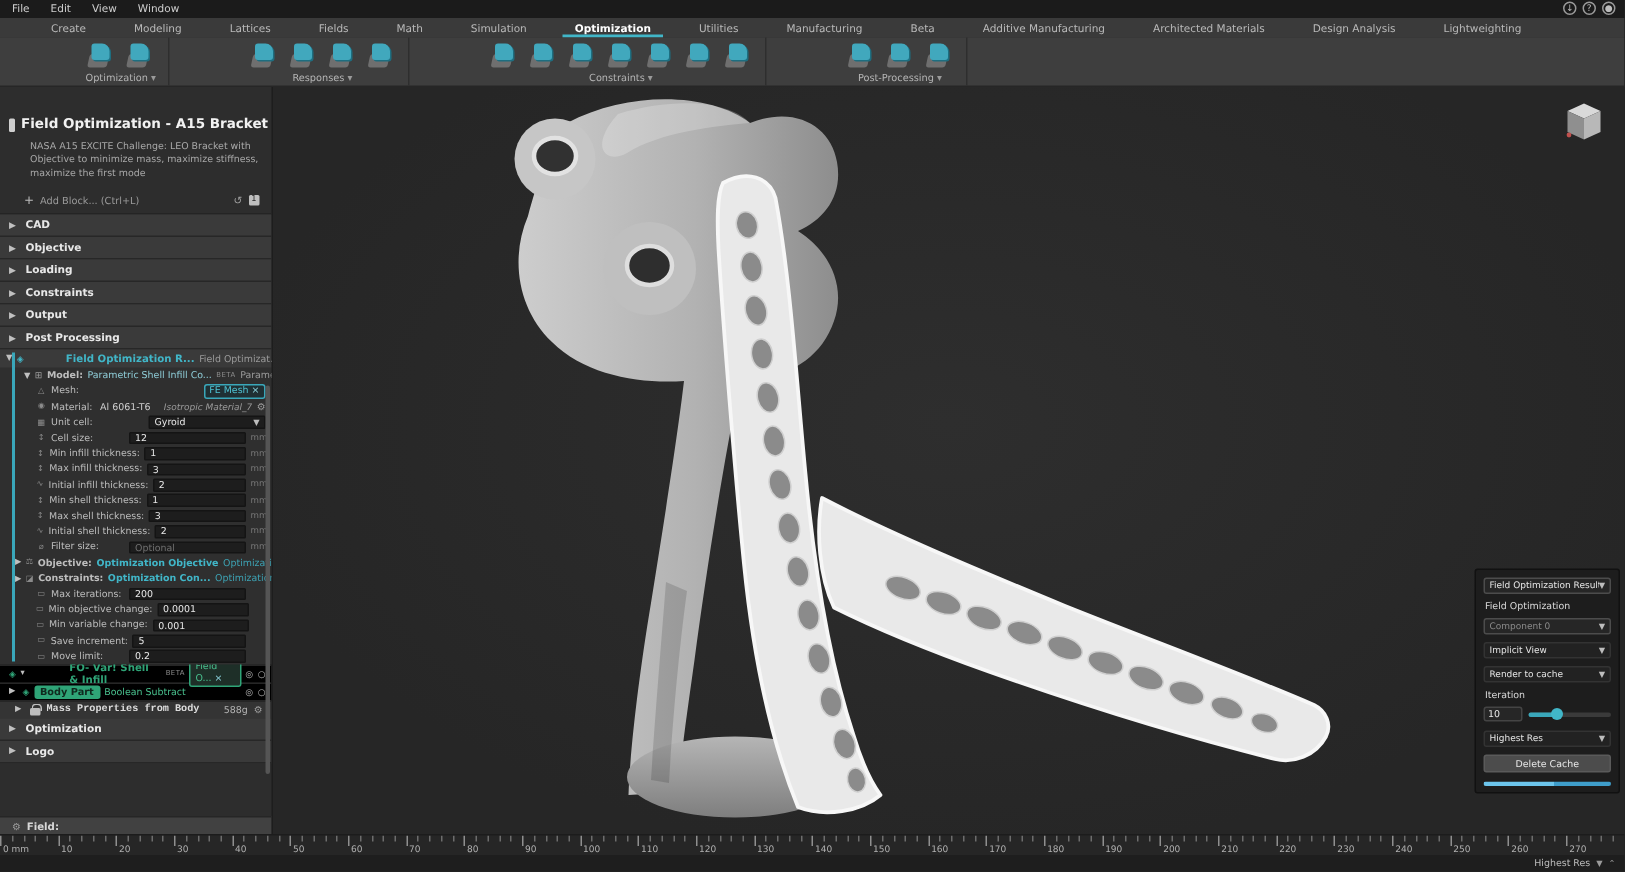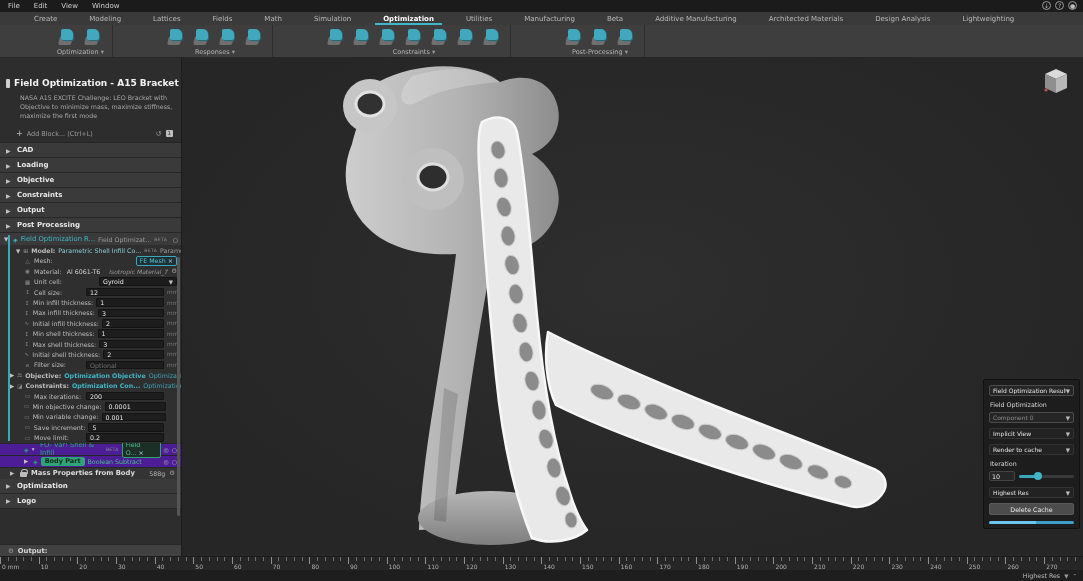--- a/index.html
+++ b/index.html
@@ -64,21 +64,21 @@
 
   
   #blockarea { background:#2f2f2f; border-left:0; position:relative; }
   .accentline { position:absolute; left:8px; top:2px; bottom:2px; width:2px; background:#3aa7ba; }
   .brow { height:10.4px; display:flex; align-items:center; gap:3px; padding:0 3px 0 14px;
     white-space:nowrap; }
   .brow.header { background:#3a3a3a; height:12px; padding-left:4px; }
   .tri { font-size:5.5px; color:#c0c0c0; width:6px; }
   .bico { font-size:6px; color:#41b6c8; }
   .bico.green { color:#2fa477; }
-  .bname { font-size:6.8px; font-weight:normal; color:#41b6c8; }
+  .bname { font-size:6.8px; font-weight:bold; color:#41b6c8;margin-left:25px; }
   .bname.green { color:#2fa477; }
   .btype { font-size:6.3px; color:#9a9a9a; }
   .beta { font-size:4.6px; color:#8a8a8a; letter-spacing:.3px; }
   .hdr-icons { margin-left:auto; display:flex; align-items:center; gap:3px; }
   .circ { font-size:6px; color:#b5b5b5; }
 
   .prow { height:10.4px; display:flex; align-items:center; padding:0 4px 0 24px; gap:3px; }
   .picon { font-size:5.5px; color:#8b8b8b; width:7px; text-align:center; }
   .plabel { font-size:6.3px; color:#bdbdbd; white-space:nowrap; }
   .pinput { margin-left:auto; width:78px; height:8.6px; background:#1d1d1d;
@@ -93,27 +93,27 @@
   .val-right { margin-left:auto; font-size:6px; font-style:italic; color:#9a9a9a; }
   .mat-name { font-size:6.3px; color:#cfcfcf; margin-left:2px; }
   .ddown { margin-left:auto; width:78px; height:8.6px; background:#1d1d1d;
     border:1px solid #141414; border-radius:1px; font-size:6.3px; color:#e8e8e8;
     padding:0 3px; line-height:8px; display:flex; justify-content:space-between; }
   .ddown .car { color:#bdbdbd; font-size:5.5px; }
   .linkrow .lnk { font-size:6.3px; color:#41b6c8; font-weight:bold; }
   .linkrow .lnk.dim { font-weight:normal; color:#3da2b3; }
   .gear { font-size:6.5px; color:#9a9a9a; }
 
-  .greenrow { height:12px; display:flex; align-items:center; gap:3px; padding:0 4px 0 24px;
-    background:#4c1d95; border-top:1px solid #262626; }
+  .greenrow { height:12px; display:flex; align-items:center; gap:3px; padding:0 4px 0 6px;
+    background:#000000; border-top:1px solid #262626; }
   .pill { font-size:6.5px; font-weight:bold; color:#10291e; background:#2fa477;
     border-radius:2px; padding:0 4px; line-height:9px; }
   .massrow { height:12px; display:flex; align-items:center; gap:4px; padding:0 6px 0 10px;
     background:#343434; border-top:1px solid #262626; }
-  .massrow .mlabel { font-size:6.8px; font-weight:bold; color:#dcdcdc; }
+  .massrow .mlabel { font-size:6.8px; font-weight:bold; color:#dcdcdc;font-family:Liberation Mono, monospace; }
   .massval { margin-left:auto; font-size:6.3px; color:#b5b5b5; }
   .lock { width:7px; height:8px; position:relative; display:inline-block; }
   .lock::before { content:""; position:absolute; left:1px; top:0; width:5px; height:4px;
     border:1px solid #bdbdbd; border-bottom:none; border-radius:3px 3px 0 0; }
   .lock::after { content:""; position:absolute; left:0; top:3px; width:7px; height:5px;
     background:#bdbdbd; border-radius:1px; }
   #outputrow { position:absolute; left:0; right:0; bottom:0; height:12px; background:#414141;
     display:flex; align-items:center; gap:4px; padding:0 8px; border-top:1px solid #262626; }
   #outputrow .olabel { font-size:6.8px; font-weight:bold; color:#d8d8d8; }
 
@@ -347,26 +347,26 @@
 
         <div class="sec">
           <span class="arr">▶</span>
           <span class="slabel">CAD</span>
         </div>
 
 
 
         <div class="sec">
           <span class="arr">▶</span>
-          <span class="slabel">Loading</span>
+          <span class="slabel">Objective</span>
         </div>
 
         <div class="sec">
           <span class="arr">▶</span>
-          <span class="slabel">Objective</span>
+          <span class="slabel">Loading</span>
         </div>
 
         <div class="sec">
           <span class="arr">▶</span>
           <span class="slabel">Constraints</span>
         </div>
 
 
         <div class="sec">
           <span class="arr">▶</span>
@@ -570,21 +570,21 @@
         </div>
 
         <div class="sec">
           <span class="arr">▶</span>
           <span class="slabel">Logo</span>
         </div>
       </div>
 
     <div id="outputrow">
       <span class="gear">⚙</span>
-      <span class="olabel">Output:</span>
+      <span class="olabel">Field:</span>
     </div>
     <div id="lp-scroll"></div>
   </div>
 
   <div id="viewport">
     <svg width="901" height="498" viewBox="0 0 901 498">
       <defs>
         <linearGradient id="gBone" x1="0" y1="0" x2="1" y2="0">
           <stop offset="0" stop-color="#cdcdcd"></stop>
             <stop offset=".55" stop-color="#b2b2b2"></stop>

